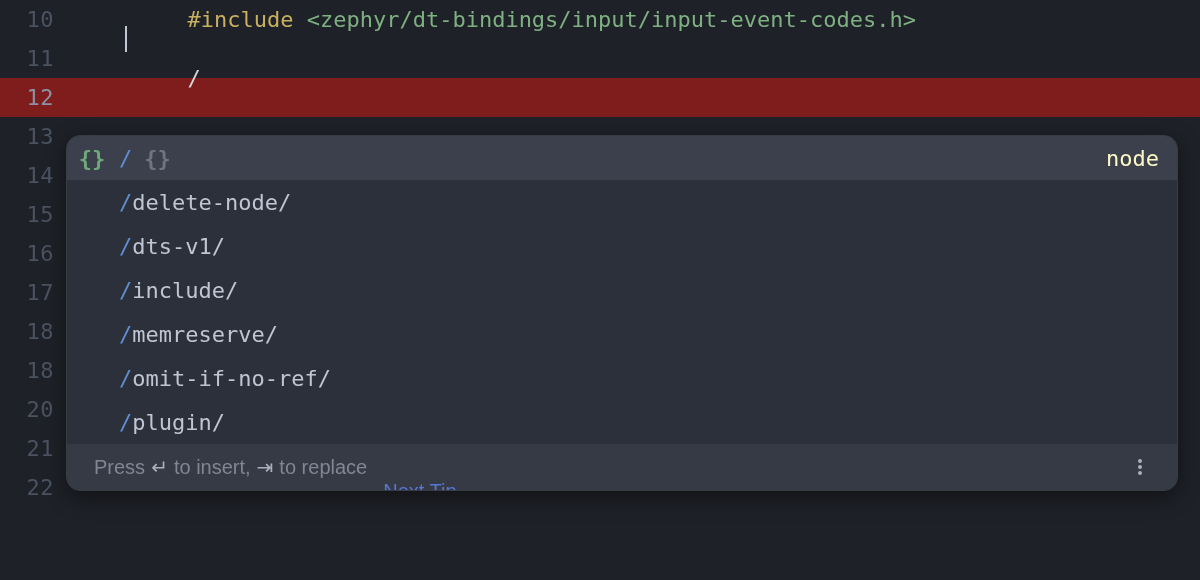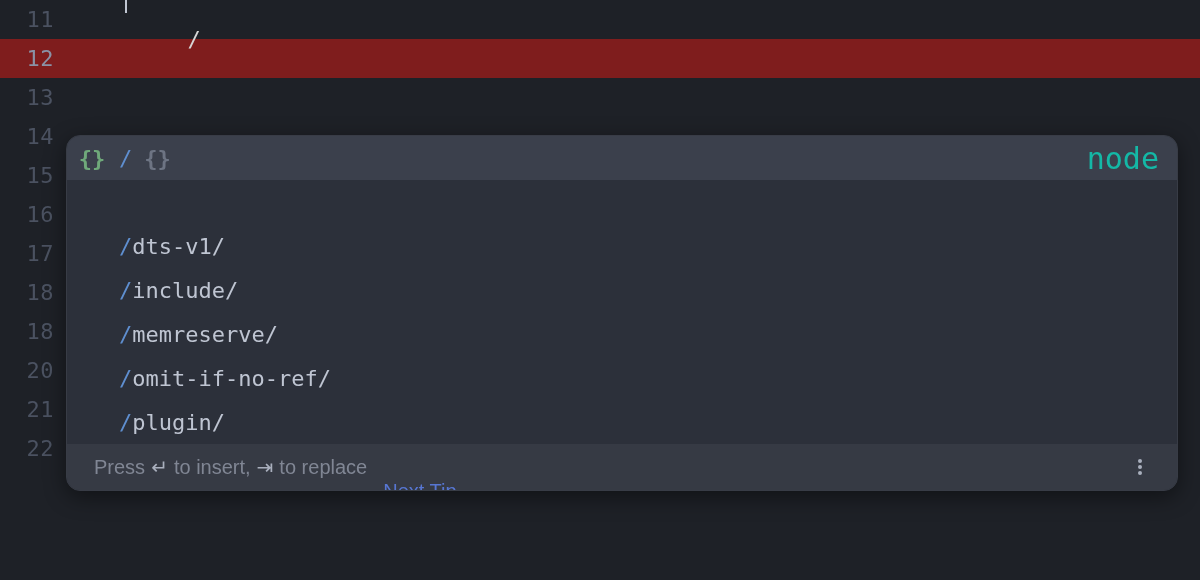--- a/index.html
+++ b/index.html
@@ -90,22 +90,22 @@
     color: #bfc5d2;
     white-space: pre;
   }
   .popup-item.selected .label { color: #e4e7ee; }
   .popup-item .hint {
     color: #6d7483;
     margin-left: 6px;
   }
   .popup-item .spacer { flex: 1; }
   .popup-item .kind {
-    color: #14b8a6;
-    font-size: 30px;
+    color: #fef9c3;
+    font-size: 22px;
   }
   .popup-item .match { color: #5f8fd0; }
 
   
   .popup-footer {
     display: flex;
     align-items: center;
     height: 46px;
     background: #363a44;
     padding: 0 27px;
@@ -140,20 +140,26 @@
   .braces {
     font-family: "Menlo", monospace;
     font-weight: 600;
   }
 </style>
 </head>
 <body>
 
 <div class="editor">
 
+  <div class="line">
+    <div class="gutter">10</div>
+    <div class="code" style="padding-left:30px;">
+      <span class="tok-pre">#include</span><span> </span><span class="tok-str">&lt;zephyr/dt-bindings/input/input-event-codes.h&gt;</span>
+    </div>
+  </div>
 
   <div class="line">
     <div class="gutter">11</div>
     <div class="code"></div>
   </div>
 
   <div class="line active">
     <div class="gutter">12</div>
     <div class="code" style="padding-left:30px;">
       <span class="tok-punc">/</span>
@@ -180,20 +186,21 @@
           <span class="braces" style="color:#6fa97a;">{}</span>
         </span>
         <span class="label"><span class="match">/</span></span>
         <span class="hint braces">{}</span>
         <span class="spacer"></span>
         <span class="kind">node</span>
       </div>
 
       <div class="popup-item">
         <span class="lead-icon"></span>
+        <span class="label"><span class="match">/</span><span id="lbl1">delete-node/</span></span>
         <span class="spacer"></span>
       </div>
 
       <div class="popup-item">
         <span class="lead-icon"></span>
         <span class="label"><span class="match">/</span><span id="lbl2">dts-v1/</span></span>
         <span class="spacer"></span>
       </div>
 
       <div class="popup-item">

